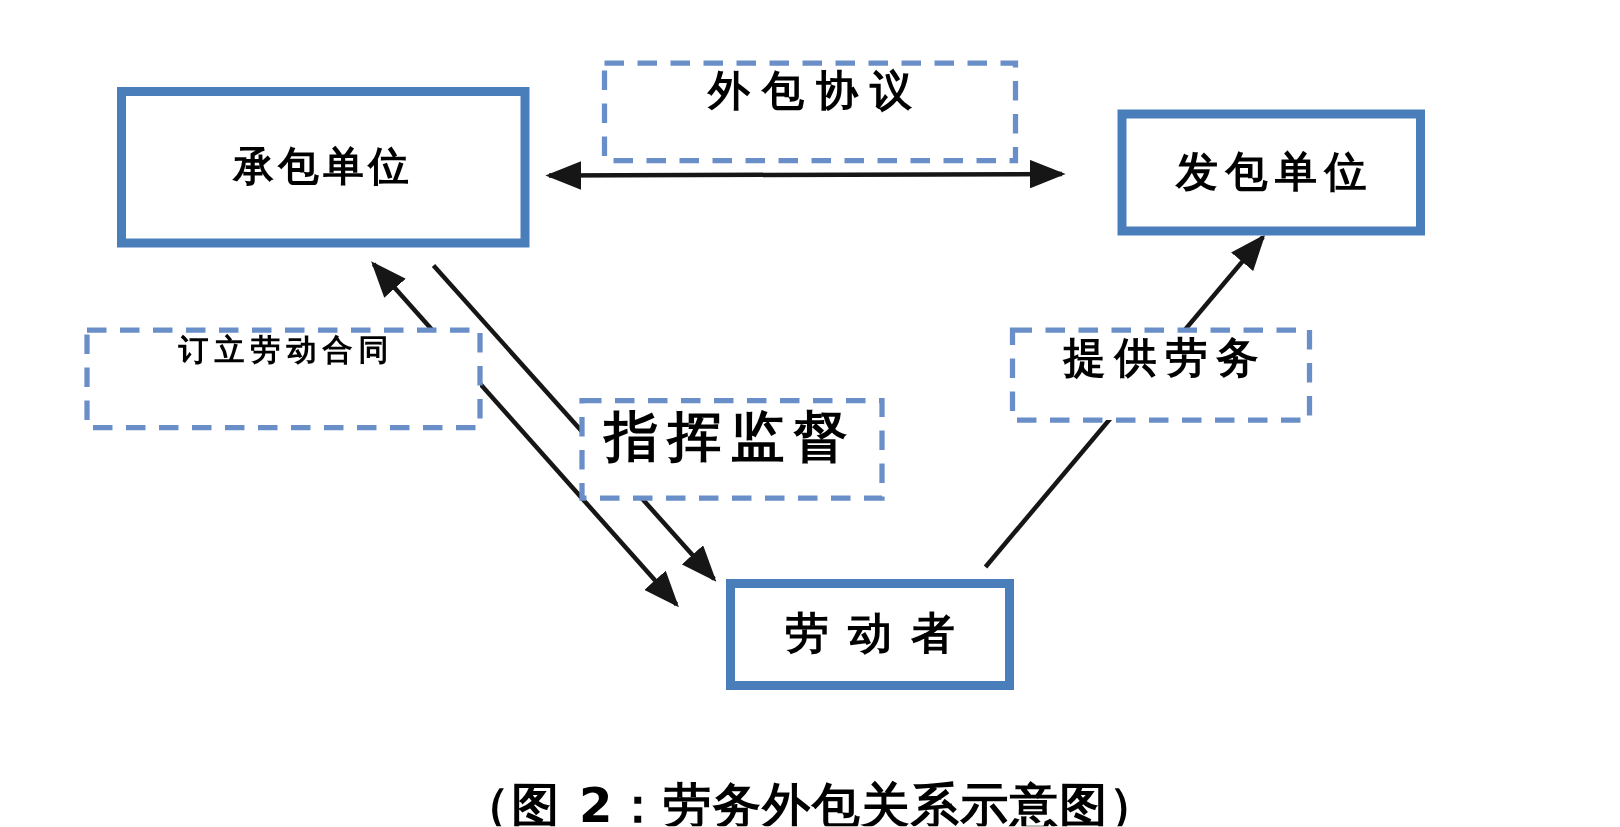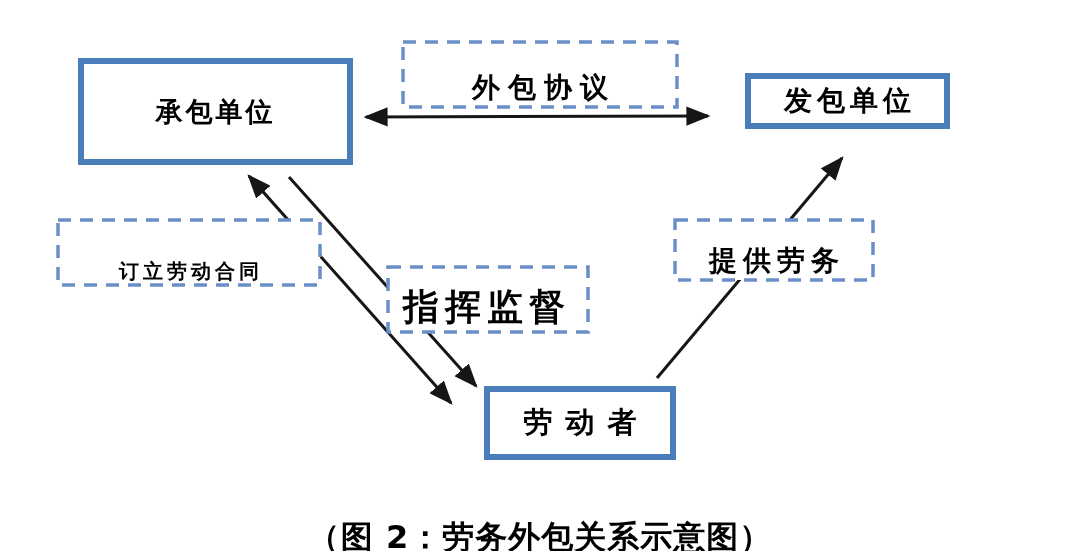--- a/index.html
+++ b/index.html
@@ -26,28 +26,28 @@
     background: #ffffff;
     display: flex;
     flex-direction: column;
     align-items: center;
     justify-content: center;
     font-weight: bold;
     text-align: center;
     z-index: 2;
   }
   #node-contractor { left: 78px;  top: 58px;  width: 275px; height: 107px; font-size: 27px; line-height: 34px; letter-spacing: 3px; }
-  #node-principal  { left: 745px; top: 73px;  width: 205px; height: 56px;  font-size: 28px; letter-spacing: 5px; text-indent: 5px; }
+  #node-principal  { left: 745px; top: 73px;  width: 205px; height: 84px;  font-size: 28px; letter-spacing: 5px; text-indent: 5px; }
   #node-worker     { left: 484px; top: 386px; width: 192px; height: 74px;  font-size: 29px; letter-spacing: 13px; text-indent: 13px; }
   
   .tag {
     position: absolute;
     box-sizing: border-box;
     display: flex;
-    align-items: flex-end;
+    align-items: flex-start;
     justify-content: center;
     font-weight: bold;
     text-align: center;
     z-index: 3;
     background: transparent;
   }
   #tag-agreement   { left: 403px; top: 42px;  width: 274px; height: 65px; font-size: 28px; letter-spacing: 8px; text-indent: 8px; }
   #tag-contract    { left: 58px;  top: 220px; width: 262px; height: 65px; font-size: 20px; letter-spacing: 4px; text-indent: 4px; }
   #tag-supervision { left: 384px; top: 267px; width: 200px; height: 65px; font-size: 36px; letter-spacing: 6px; text-indent: 6px; }
   #tag-services    { left: 675px; top: 220px; width: 198px; height: 60px; font-size: 28px; letter-spacing: 6px; text-indent: 6px; }

